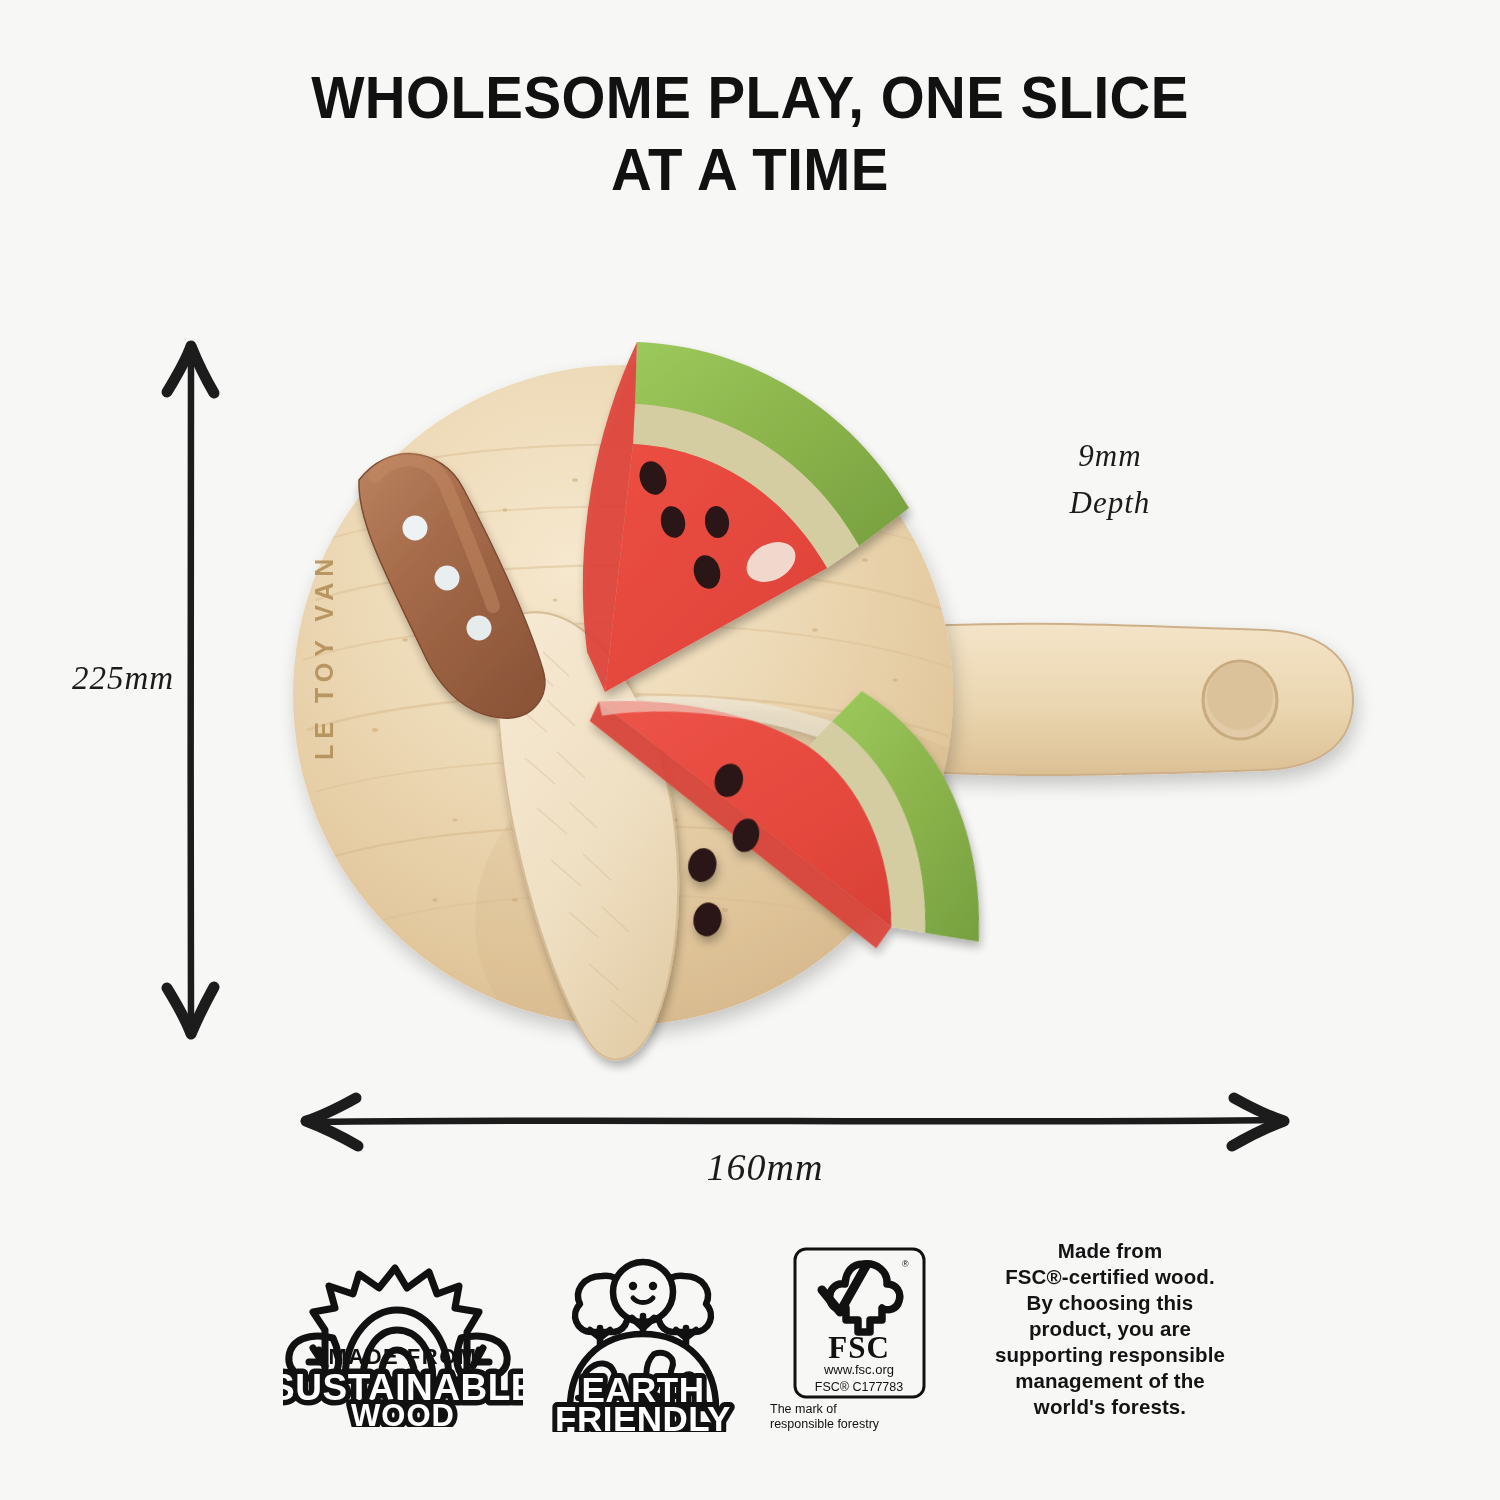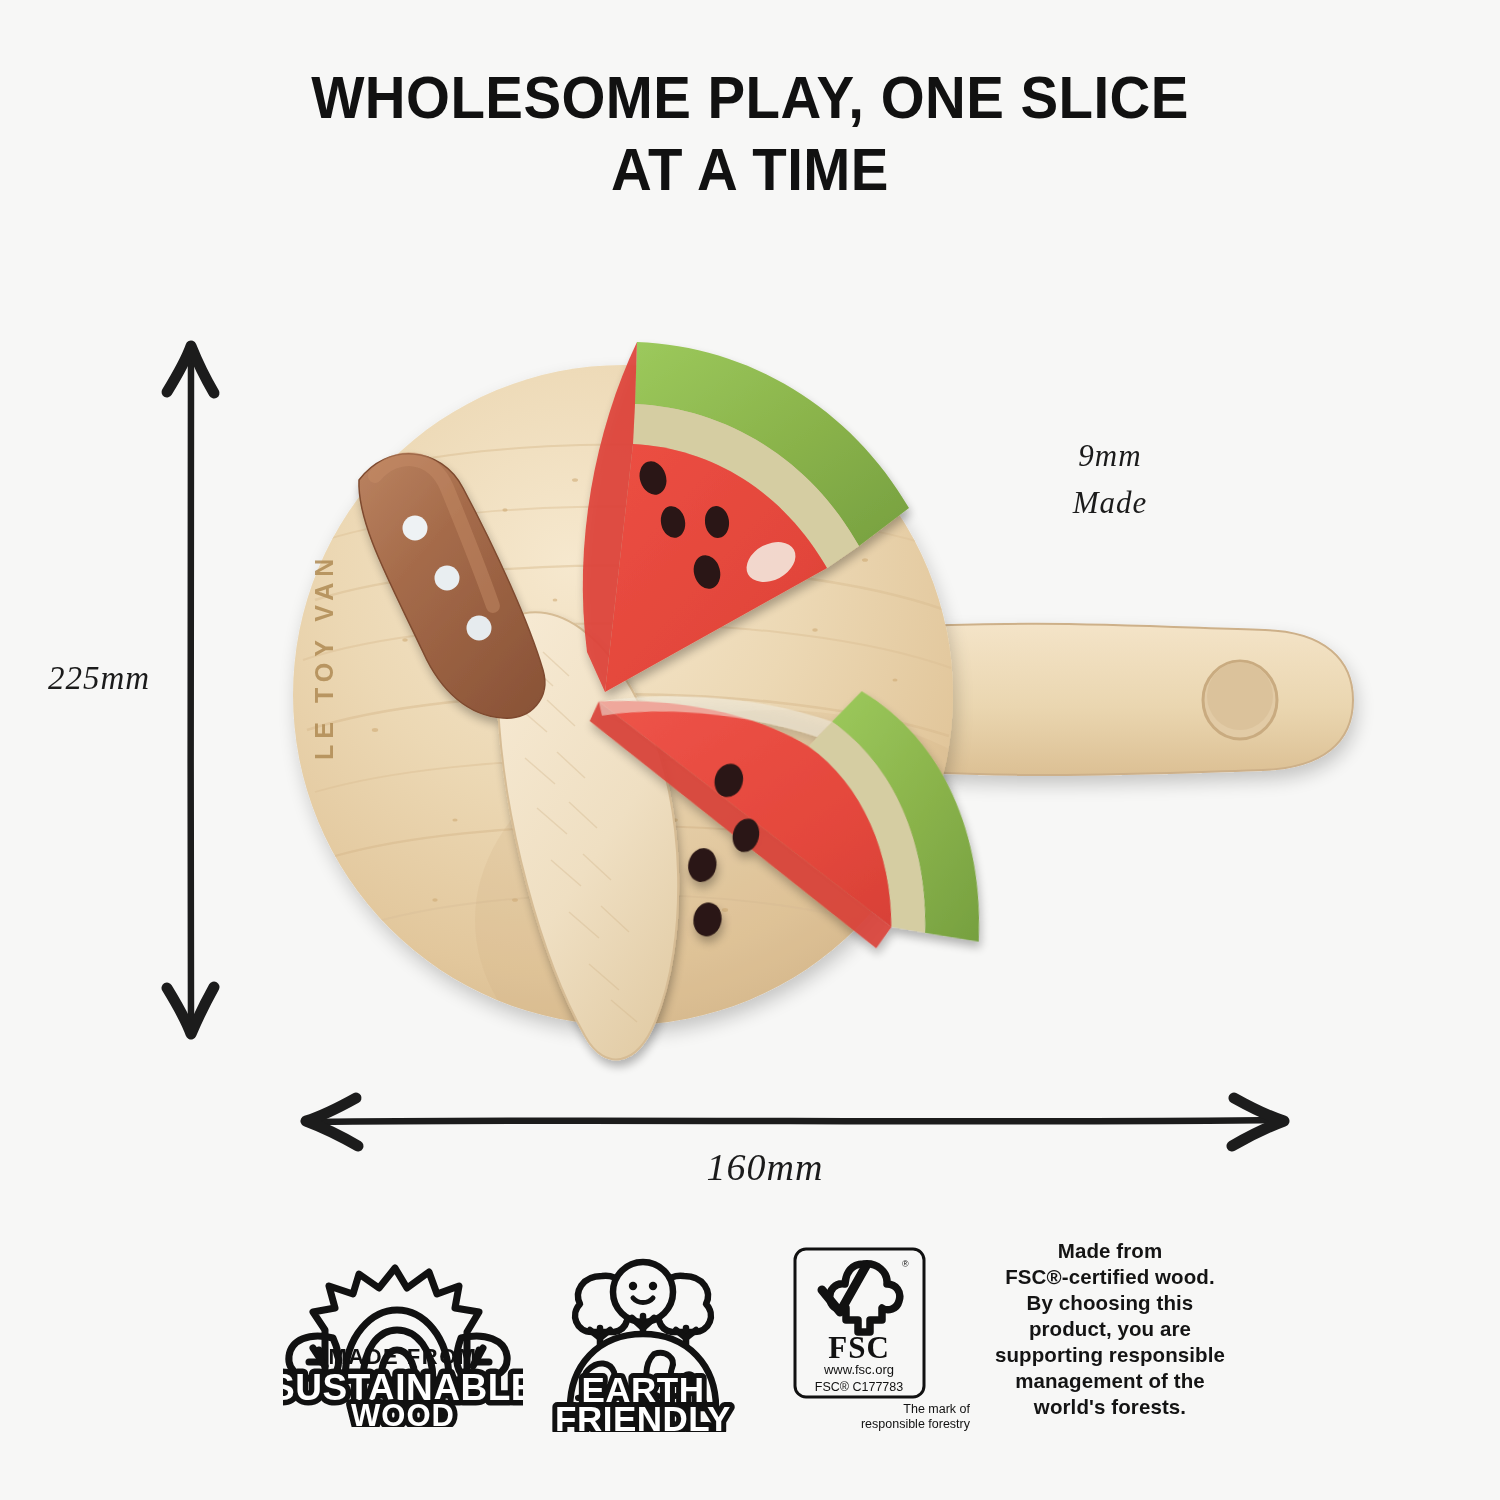--- a/index.html
+++ b/index.html
@@ -38,21 +38,21 @@
     position: absolute;
     font-family: "Liberation Serif", serif;
     font-style: italic;
     color: #1b1b1b;
     letter-spacing: 1px;
     white-space: pre-line;
   }
   #dim-height-label {
     left: 48px; top: 660px;
     width: 150px;
-    text-align: left;
+    text-align: center;
     font-size: 33px;
   }
   #dim-width-label {
     left: 655px; top: 1145px;
     width: 220px;
     text-align: center;
     font-size: 38px;
   }
   #dim-depth-label {
     left: 1005px; top: 432px;
@@ -85,21 +85,21 @@
   }
   .badge { position: absolute; }
   #badge-sustainable { left: 283px; top: 14px; }
   #badge-earth { left: 548px; top: 4px; }
   #badge-fsc { left: 792px; top: 8px; }
 
   #fsc-caption {
     position: absolute;
     left: 770px; top: 164px;
     width: 200px;
-    text-align: right;
+    text-align: left;
     font-family: "Liberation Sans", sans-serif;
     font-size: 12.5px;
     line-height: 15px;
     color: #111;
     white-space: pre-line;
   }
 
   #fsc-statement {
     position: absolute;
     left: 955px; top: 0px;
@@ -140,21 +140,21 @@
       <path d="M66 18 C 48 28, 32 36, 16 41 C 32 47, 49 55, 68 66"></path>
       <path d="M944 18 C 962 28, 978 36, 994 41 C 978 47, 961 55, 942 66"></path>
     </g>
   </svg>
 
   <div class="dim-label" id="dim-height-label">225mm</div>
 
   <div class="dim-label" id="dim-width-label">160mm</div>
 
   <div class="dim-label" id="dim-depth-label">9mm
-Made</div>
+Depth</div>
 
   <div id="product">
     <svg id="board-wrap" viewBox="0 0 1120 790" width="1120" height="790">
       <defs>
 
         <radialGradient id="boardGrad" cx="42%" cy="30%" r="78%">
           <stop offset="0%" stop-color="#f6e8ce"></stop>
           <stop offset="45%" stop-color="#ecd8b4"></stop>
           <stop offset="80%" stop-color="#e2c79c"></stop>
           <stop offset="100%" stop-color="#d5b88c"></stop>

